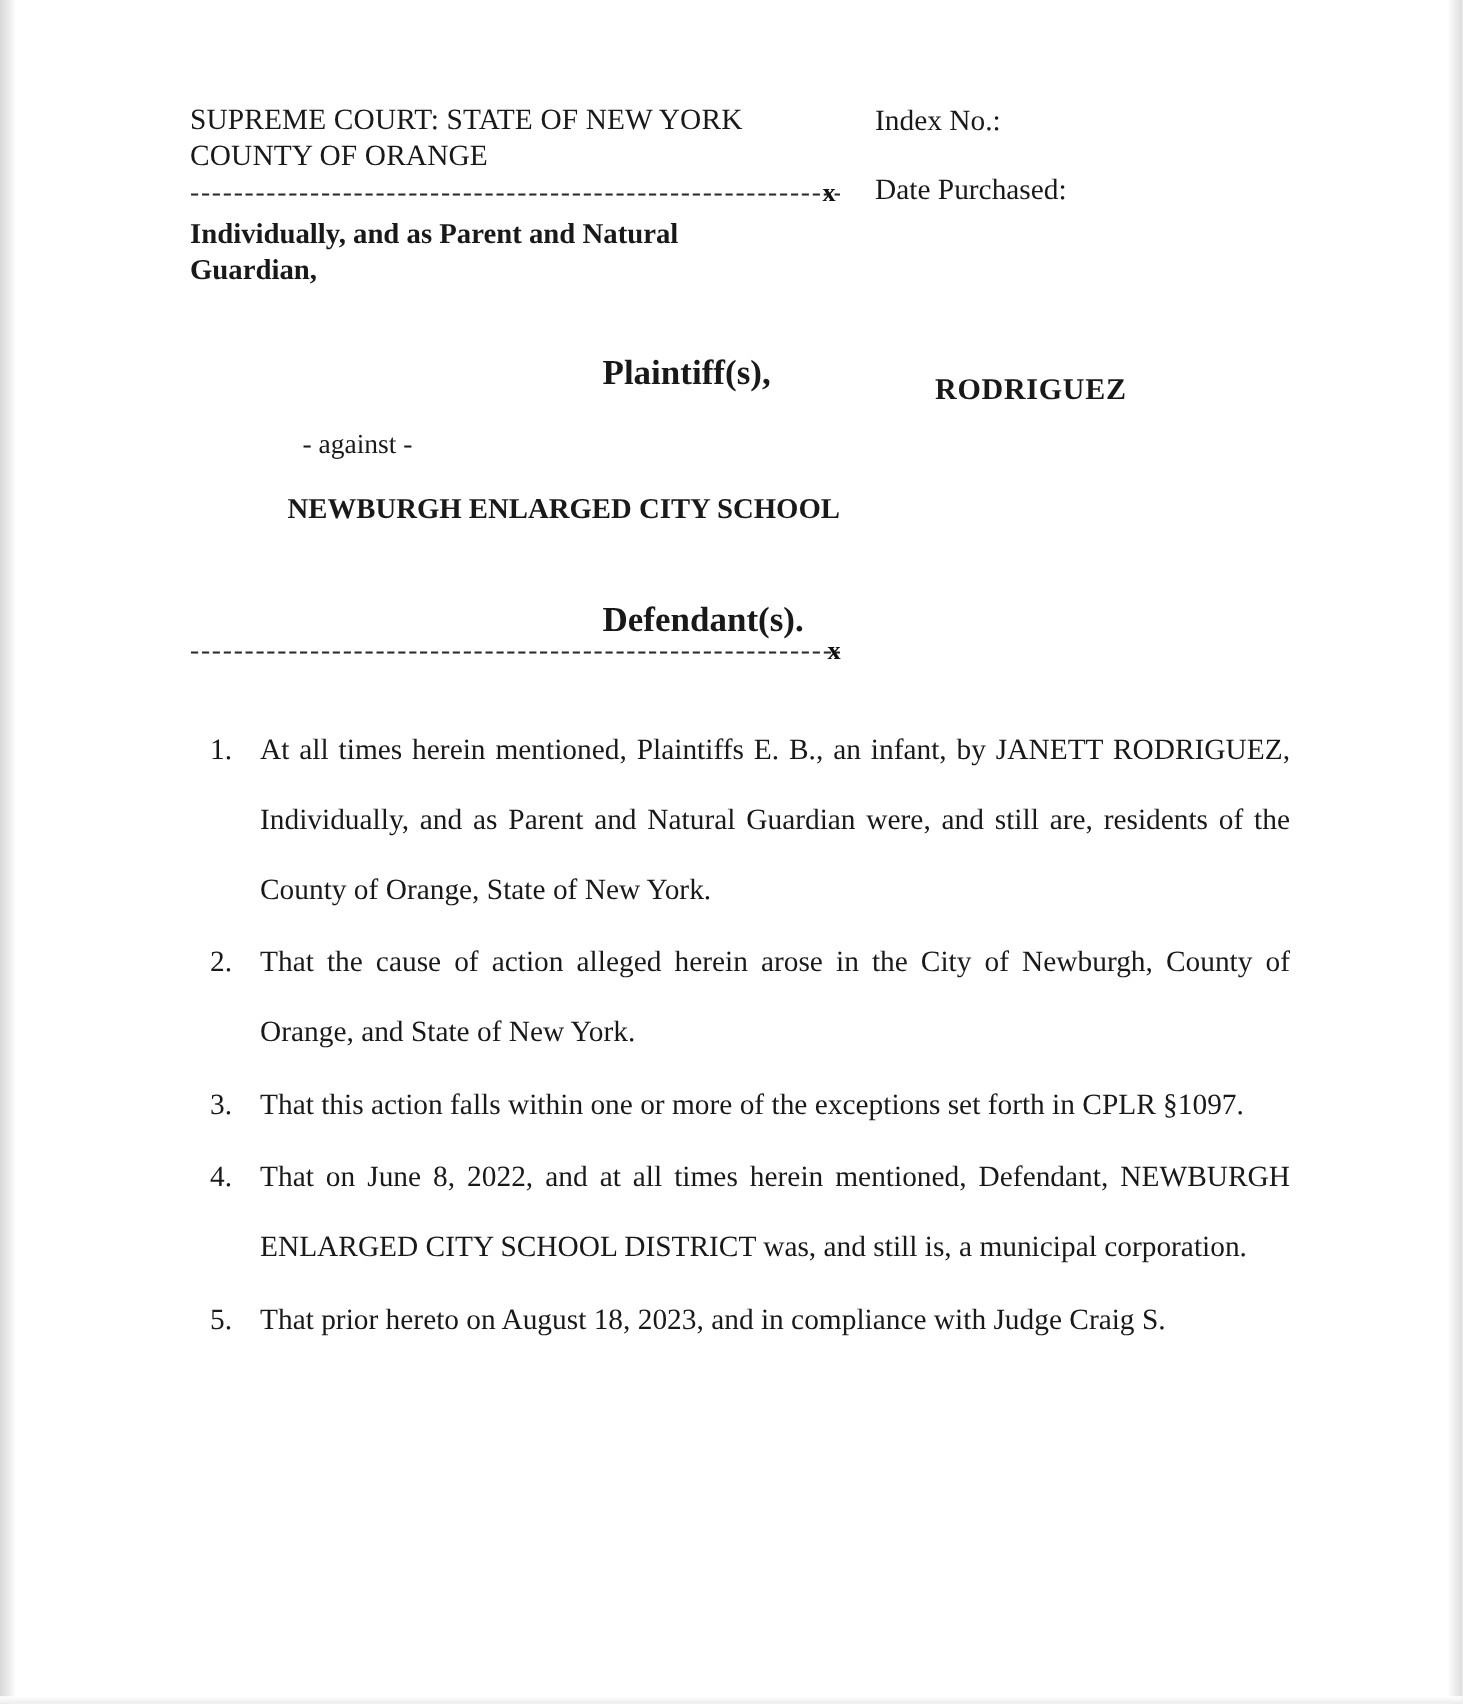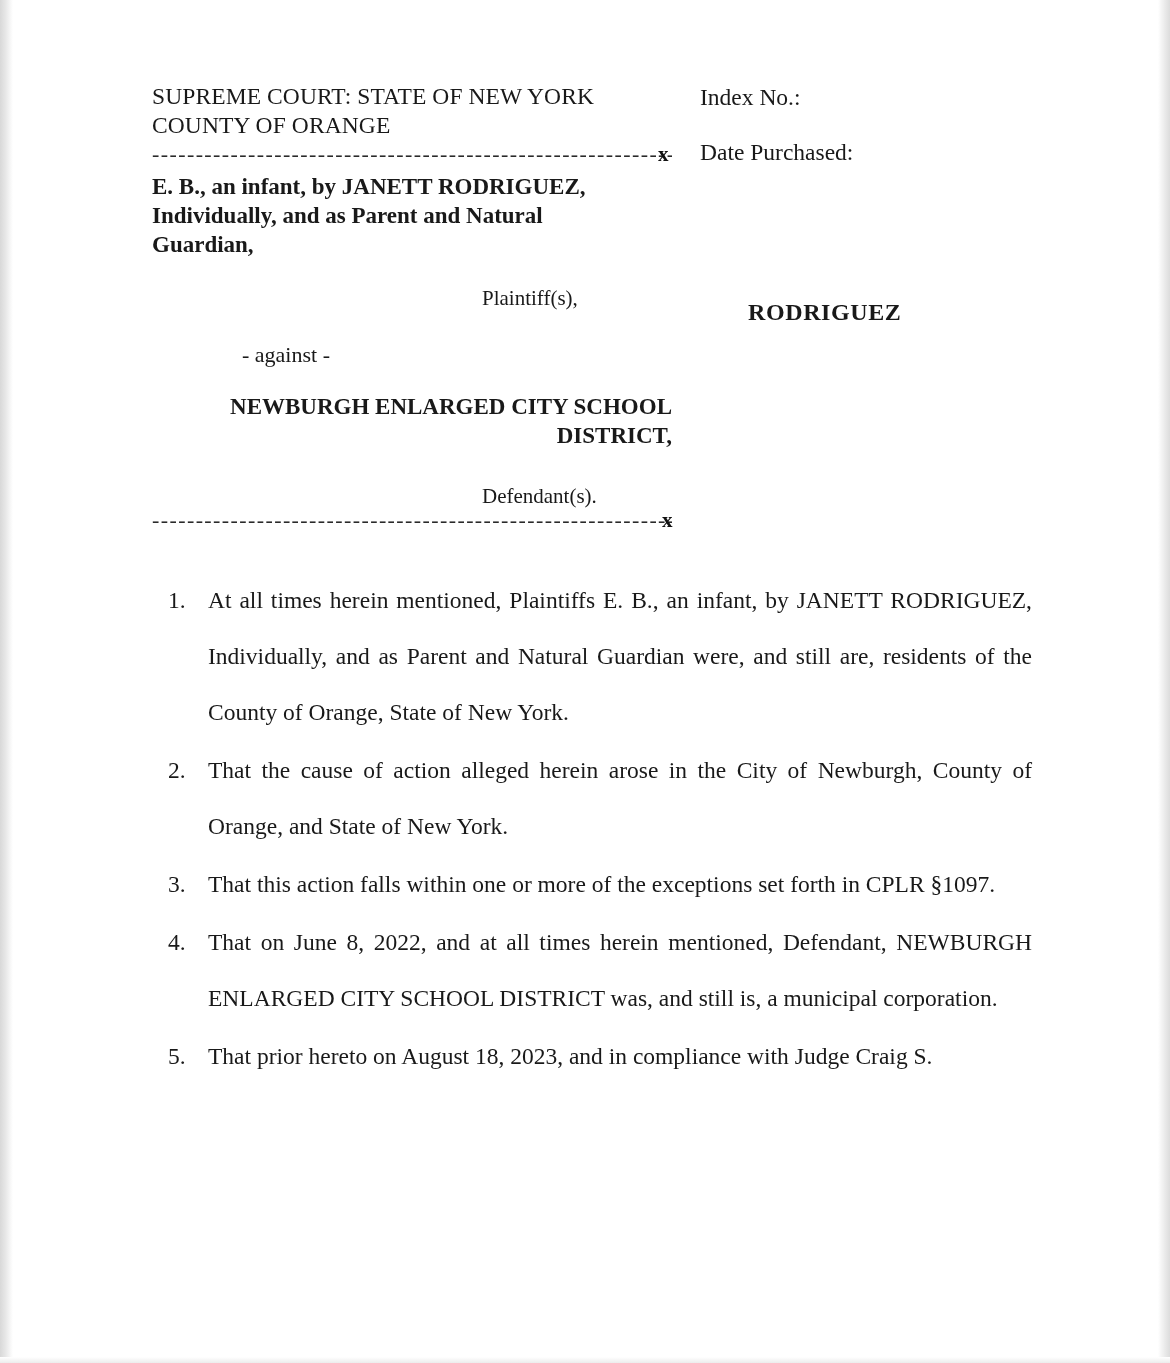--- a/index.html
+++ b/index.html
@@ -102,23 +102,23 @@
     line-height: 29px;
     font-weight: 700;
   }
   .party-line { white-space: nowrap; }
 
   #plaintiff-party { top: 90px; width: 520px; }
   #defendant-party { top: 310px; width: 520px; text-align: right; }
 
   .role-label {
     position: absolute;
-    font-size: 21px;
-    line-height: 29px;
-    font-weight: 400;
+    font-size: 28px;
+    line-height: 29px;
+    font-weight: 700;
     white-space: nowrap;
   }
   #plaintiff-role { left: 330px; top: 202px; }
   #defendant-role { left: 330px; top: 400px; }
 
   #against-label {
     position: absolute;
     left: 90px;
     top: 258px;
     font-size: 22px;
@@ -203,34 +203,32 @@
 
     <div class="right-col">
       <div class="index-no">Index No.:</div>
       <div class="date-purch">Date Purchased:</div>
     </div>
 
     <div class="rule" id="rule-top">----------------------------------------------------------------</div>
     <div class="rule-x" id="rule-top-x">x</div>
 
     <div class="party" id="plaintiff-party">
-      <div class="party-line">E. B., an infant, by JANETT RODRIGUEZ,</div>
       <div class="party-line">Individually, and as Parent and Natural</div>
       <div class="party-line">Guardian,</div>
     </div>
 
     <div class="role-label" id="plaintiff-role">Plaintiff(s),</div>
 
     <div id="complaint-title">RODRIGUEZ</div>
 
     <div id="against-label">- against -</div>
 
     <div class="party" id="defendant-party">
       <div class="party-line">NEWBURGH ENLARGED CITY SCHOOL</div>
-      <div class="party-line">DISTRICT,</div>
     </div>
 
     <div class="role-label" id="defendant-role">Defendant(s).</div>
 
     <div class="rule" id="rule-bottom">----------------------------------------------------------------</div>
     <div class="rule-x" id="rule-bottom-x">x</div>
 
   </div>
 
   <div class="body-block">

